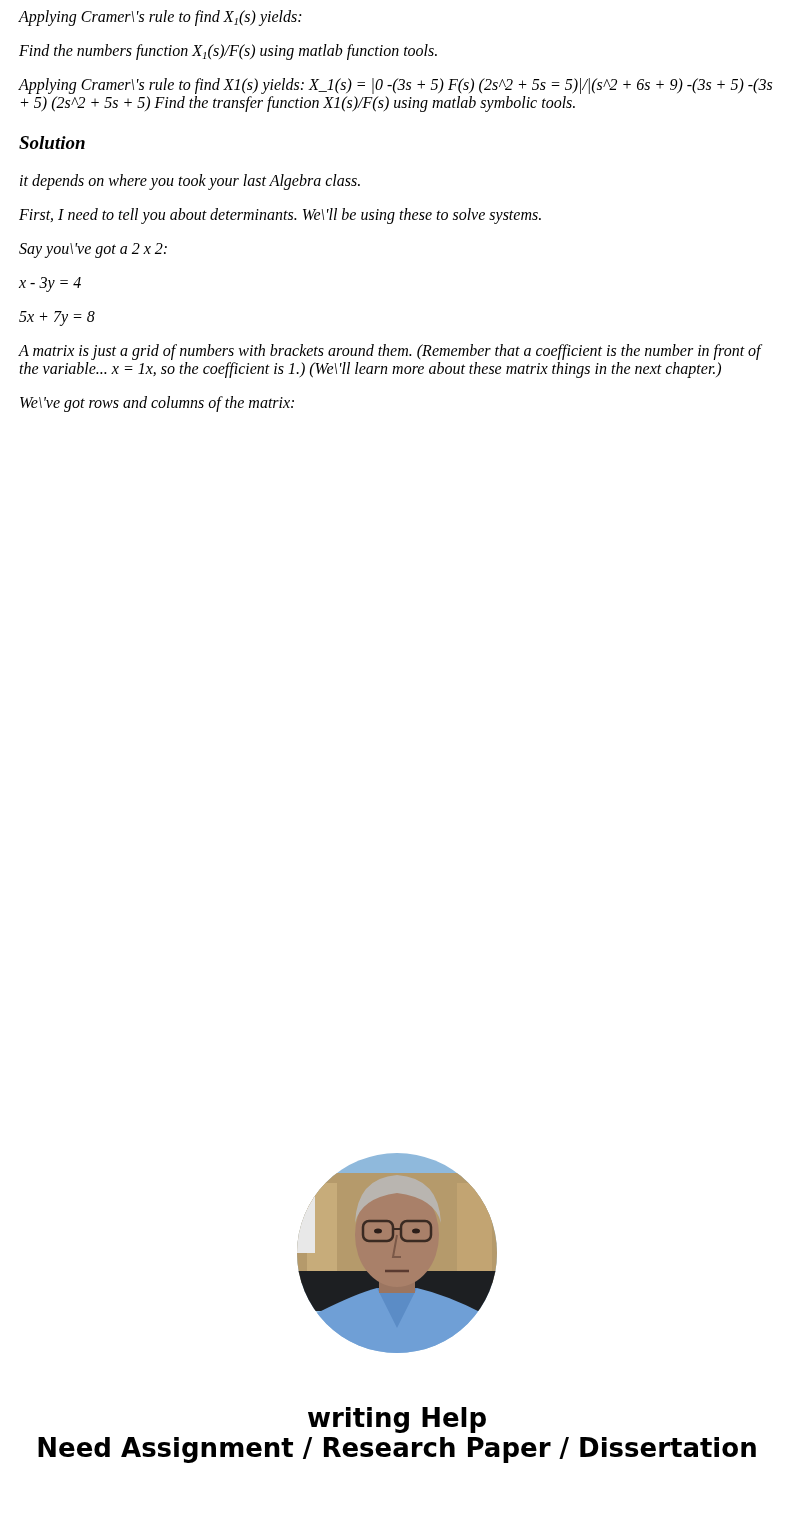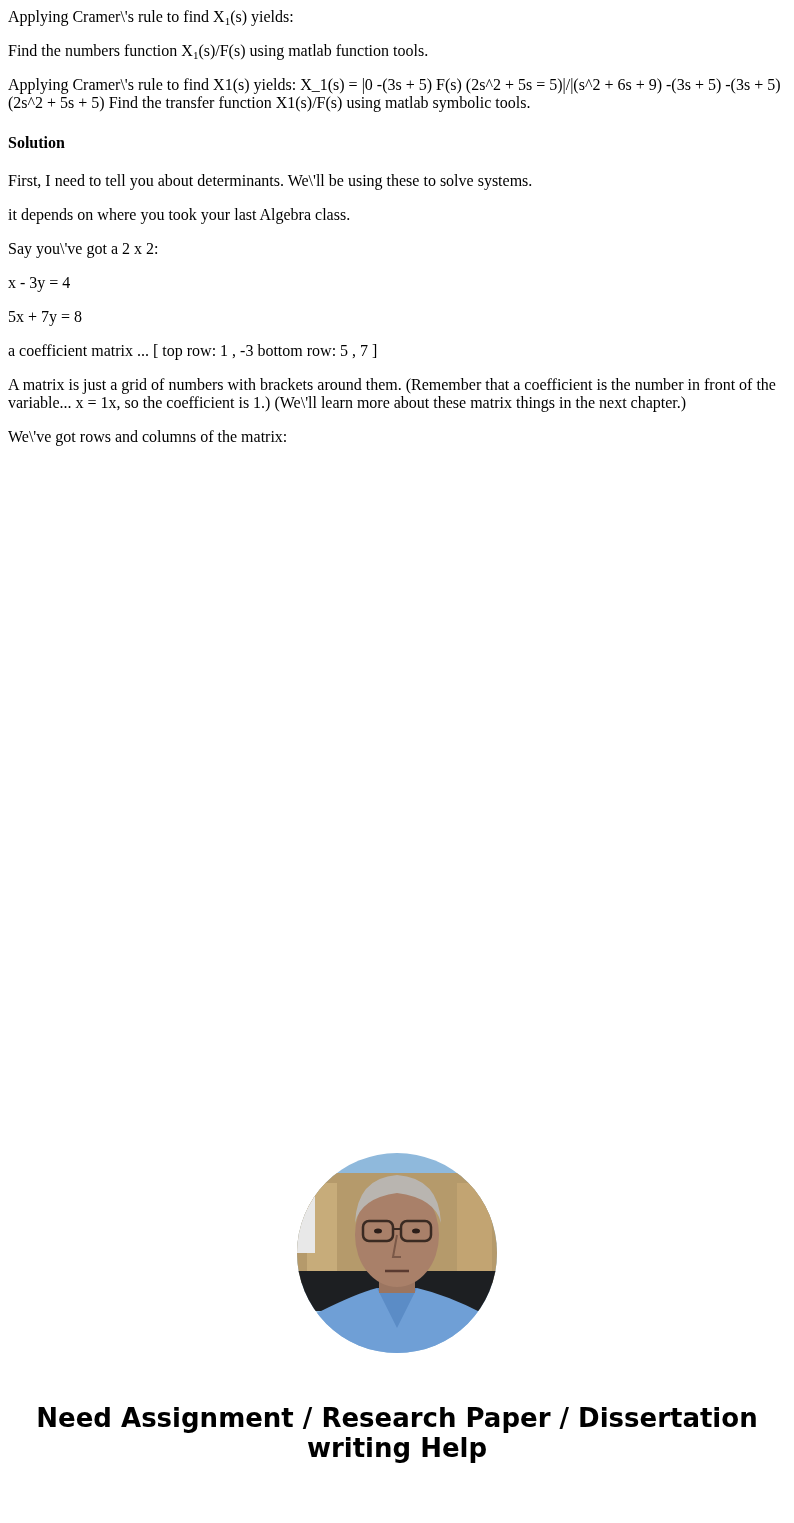--- a/index.html
+++ b/index.html
@@ -6,25 +6,25 @@
     body {
       width: 794px;
       height: 1523px;
       position: relative;
       font-family: "Liberation Serif", "DejaVu Serif", serif;
       font-size: 16px;
       line-height: 18px;
       color: #000000;
       overflow: hidden;
     }
-    .content { padding: 0 8px; }
+    .content { padding: 0 19px; font-style: italic; }
     p { margin: 16px 0; }
     p.first { margin-top: 8px; }
     h3 {
-      font-size: 16px;
+      font-size: 19px;
       font-weight: bold;
       margin: 20px 0 18px 0;
       line-height: 22px;
     }
     sub { font-size: 11px; line-height: 0; vertical-align: -3px; }
     .avatar-wrap {
       position: absolute;
       left: 297px;
       top: 1153px;
       width: 200px;
@@ -51,26 +51,25 @@
 
 <div class="content">
   <p class="first"><span>Applying Cramer\'s rule to find X</span><sub>1</sub><span>(s) yields:</span></p>
 
   <p><span>Find the numbers function X</span><sub>1</sub><span>(s)/F(s) using matlab function tools.</span></p>
 
   <p>Applying Cramer\'s rule to find X1(s) yields: X_1(s) = |0 -(3s + 5) F(s) (2s^2 + 5s = 5)|/|(s^2 + 6s + 9) -(3s + 5) -(3s + 5) (2s^2 + 5s + 5) Find the transfer function X1(s)/F(s) using matlab symbolic tools.</p>
 
   <h3>Solution</h3>
 
+  <p>it depends on where you took your last Algebra class.</p>
   <p>First, I need to tell you about determinants. We\'ll be using these to solve systems.</p>
-  <p>it depends on where you took your last Algebra class.</p>
   <p>Say you\'ve got a 2 x 2:</p>
   <p>x - 3y = 4</p>
   <p>5x + 7y = 8</p>
-  <p>a coefficient matrix ... [ top row: 1 , -3 bottom row: 5 , 7 ]</p>
   <p>A matrix is just a grid of numbers with brackets around them. (Remember that a coefficient is the number in front of the variable... x = 1x, so the coefficient is 1.) (We\'ll learn more about these matrix things in the next chapter.)</p>
   <p>We\'ve got rows and columns of the matrix:</p>
 </div>
 
 <div class="avatar-wrap">
   <svg width="200" height="200" viewBox="0 0 200 200">
 
     <rect x="0" y="0" width="200" height="200" fill="#8fb9dc"></rect>
     <rect x="0" y="20" width="200" height="110" fill="#b59a6b"></rect>
     <rect x="10" y="30" width="30" height="95" fill="#c7ac7a"></rect>
@@ -94,15 +93,15 @@
 
     <ellipse cx="81" cy="78" rx="4" ry="2.5" fill="#2b1d18"></ellipse>
     <ellipse cx="119" cy="78" rx="4" ry="2.5" fill="#2b1d18"></ellipse>
 
     <path d="M100 82 L96 104 L104 104" fill="none" stroke="#7a5848" stroke-width="2"></path>
     <line x1="88" y1="118" x2="112" y2="118" stroke="#5a3a30" stroke-width="2.5"></line>
   </svg>
 </div>
 
 <div class="banner">
+  <div>writing Help</div>
   <div>Need Assignment / Research Paper / Dissertation</div>
-  <div>writing Help</div>
 </div>
 
 </body></html>

